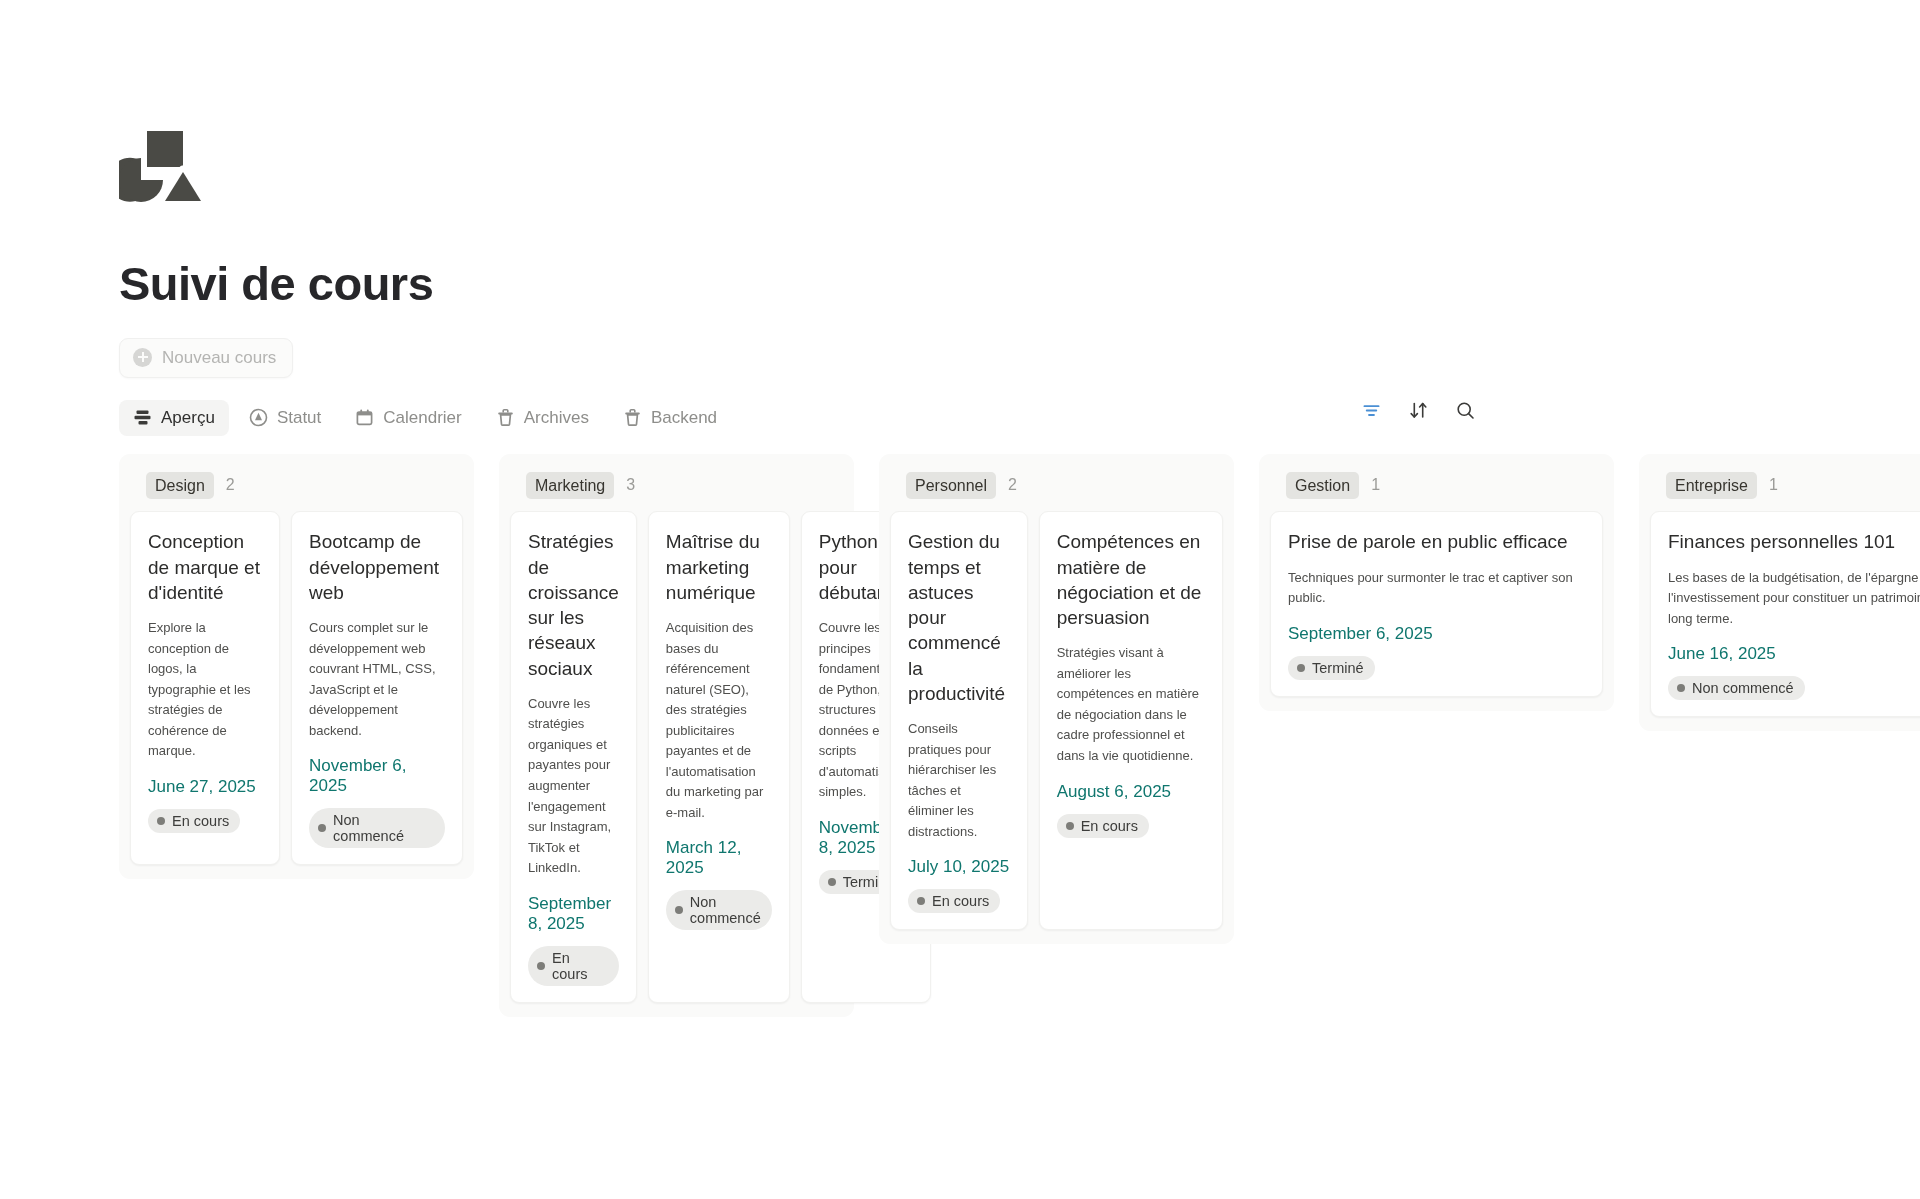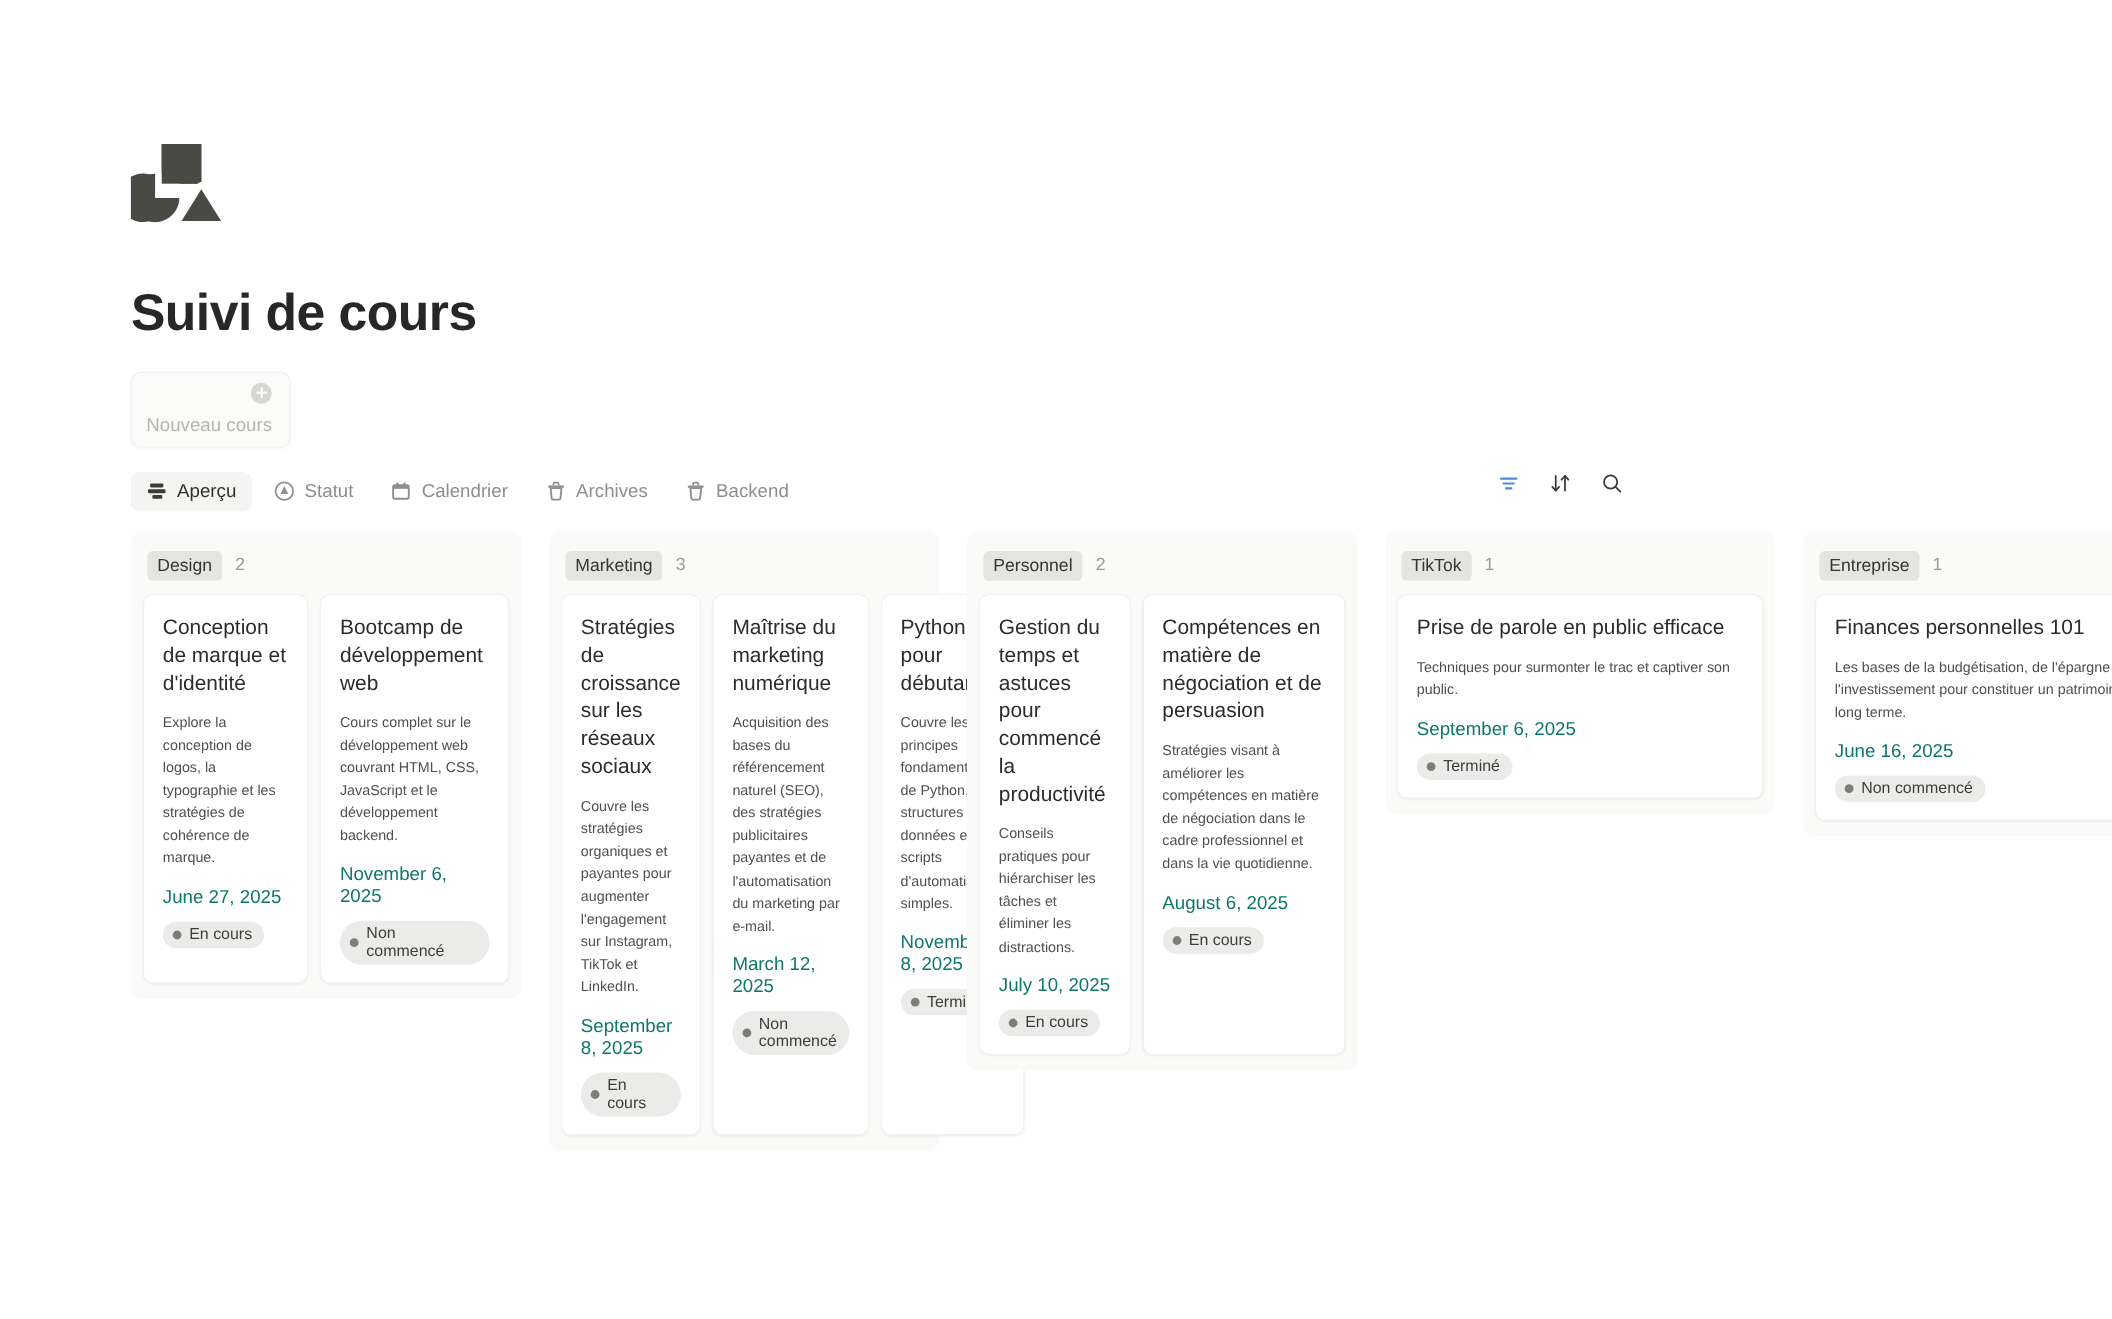--- a/index.html
+++ b/index.html
@@ -34,31 +34,30 @@
     font-weight: bold;
     color: #27272a;
     letter-spacing: -0.5px;
     margin: 48px 0 0 0;
     line-height: 1.1;
   }
 
   .new-btn {
     margin-top: 28px;
     display: inline-flex;
-    align-items: flex-end;
+    align-items: flex-start;
     gap: 10px;
     background: #fbfbfa;
     border: 1px solid #f0f0ef;
     border-radius: 9px;
     padding: 9px 16px 9px 13px;
     font-size: 17px;
     color: #b4b4b2;
     cursor: pointer;
     box-shadow: 0 1px 2px rgba(0,0,0,0.03);
-    flex-direction: column;
   }
   .plus-icon {
     width: 19px; height: 19px;
     border-radius: 50%;
     background: #d6d6d4;
     position: relative;
     flex: 0 0 auto;
   }
   .plus-icon::before, .plus-icon::after {
     content: "";
@@ -129,20 +128,21 @@
     gap: 12px;
     padding: 6px 4px 12px 4px;
   }
   .col-chip {
     background: #e4e4e1;
     color: #37352f;
     font-size: 16px;
     border-radius: 5px;
     padding: 3px 9px;
     line-height: 1.35;
+    margin-left: 12px;
   }
   .col-count {
     font-size: 16px;
     color: #9b9b98;
   }
   .cards { display: flex; flex-direction: row; gap: 11px; }
   .card {
     background: #ffffff;
     border: 1px solid #f1f1ef;
     border-radius: 9px;
@@ -346,21 +346,21 @@
               <span>En cours</span>
             </div></div>
           <div class="card"><div class="card-title">Compétences en matière de négociation et de persuasion</div><div class="card-desc">Stratégies visant à améliorer les compétences en matière de négociation dans le cadre professionnel et dans la vie quotidienne.</div><div class="card-date">August 6, 2025</div><div class="status">
               <span class="status-dot"></span>
               <span>En cours</span>
             </div></div>
         </div>
       </div>
       <div class="column">
         <div class="col-head">
-          <span class="col-chip">TikTok</span>
+          <span class="col-chip">Gestion</span>
           <span class="col-count">1</span>
         </div>
         <div class="cards">
           <div class="card"><div class="card-title">Prise de parole en public efficace</div><div class="card-desc">Techniques pour surmonter le trac et captiver son public.</div><div class="card-date">September 6, 2025</div><div class="status">
               <span class="status-dot"></span>
               <span>Terminé</span>
             </div></div>
         </div>
       </div>
       <div class="column">

